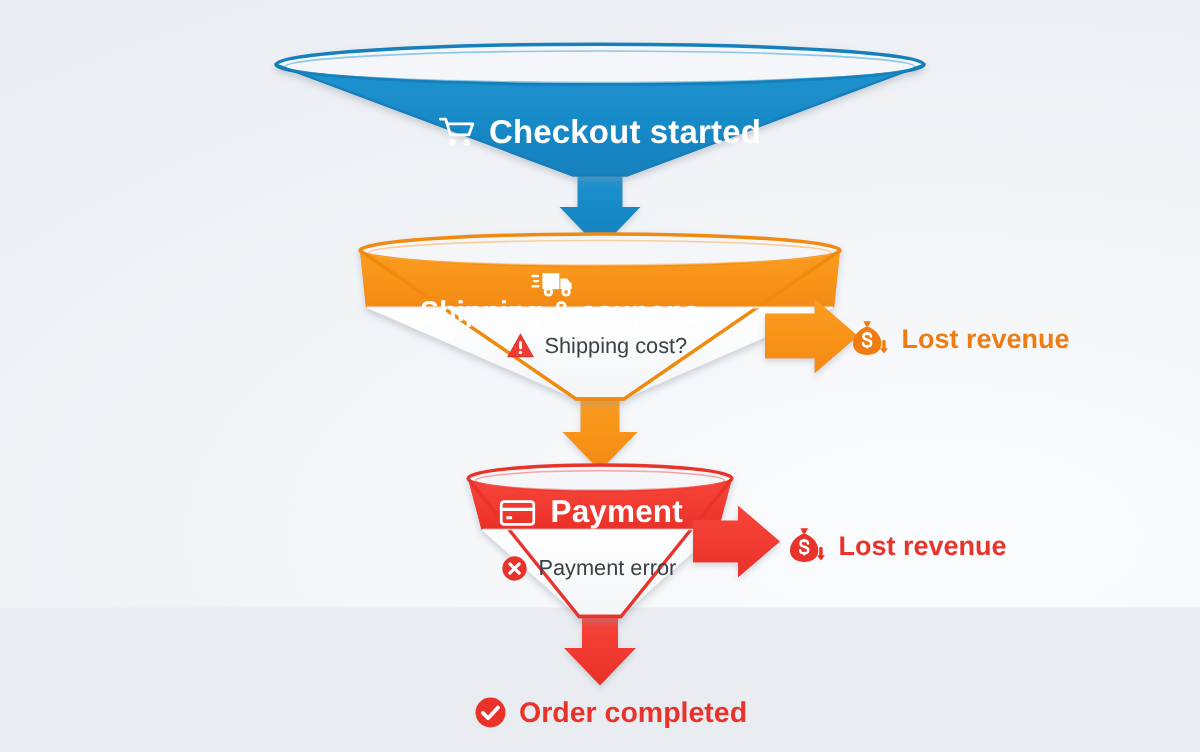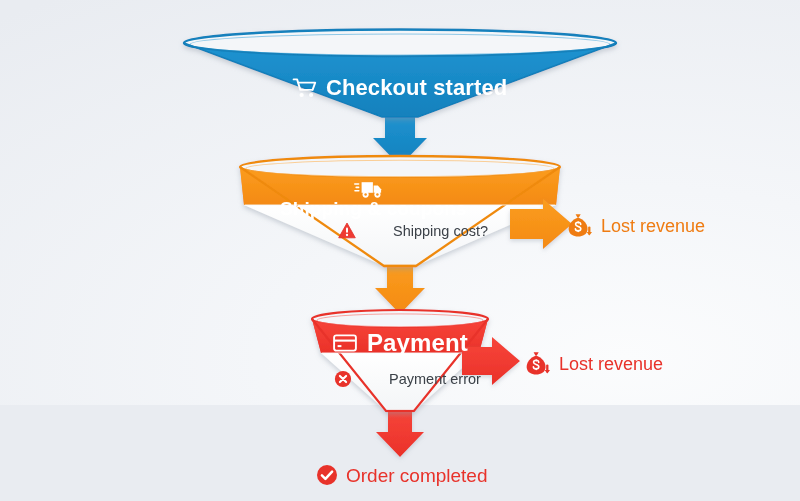--- a/index.html
+++ b/index.html
@@ -21,29 +21,29 @@
     white-space:nowrap;
     line-height:1;
   }
   .lbl .ico { display:inline-flex; align-items:center; justify-content:center; }
   .stage-title {
     font-weight:bold; color:#ffffff;
     letter-spacing:.1px;
   }
   .issue {
     position:absolute; display:flex; align-items:center;
-    font-size:14.5px; color:#3b4148; white-space:nowrap;gap:30px;
+    font-size:14.5px; color:#3b4148; white-space:nowrap;
   }
   .issue .ico { margin-right:7px; }
   .lost {
-    font-size:18px; font-weight:normal; white-space:nowrap;
+    font-size:18px; font-weight:bold; white-space:nowrap;
   }
   .lost.o { color:#ef7c12; }
   .lost.r { color:#e8322a; }
-  .done { font-size:19px; font-weight:normal; color:#e8322a; }
+  .done { font-size:19px; font-weight:bold; color:#e8322a; }
   .ico svg { display:block; }
 </style>
 </head>
 <body>
 
 <div id="stage">
 
   <svg width="800" height="501" viewBox="0 0 800 501">
     <defs>
       <linearGradient id="gBlue" x1="0" y1="0" x2="0" y2="1">
@@ -169,21 +169,21 @@
       <svg width="18" height="17" viewBox="0 0 18 17">
         <path d="M9 1 L17.3 15.8 H0.7 Z" fill="#ef3b33" stroke="#e0302a" stroke-width=".8"></path>
         <rect x="8" y="5.4" width="2" height="5.4" rx="1" fill="#ffffff"></rect>
         <circle cx="9" cy="13" r="1.15" fill="#ffffff"></circle>
       </svg>
     </span>
     <span>Shipping cost?</span>
   </div>
 
 
-  <div class="lbl stage-title" style="left:333px; top:331px; font-size:24px;text-align:center;">
+  <div class="lbl stage-title" style="left:333px; top:331px; font-size:21px;text-align:center;">
     <span class="ico" style="margin-right:10px;">
       <svg width="24" height="18" viewBox="0 0 24 18" fill="none" stroke="#ffffff" stroke-width="1.9">
         <rect x="1.1" y="1.4" width="21.8" height="15.2" rx="2.1"></rect>
         <path d="M1.1 6.6 H22.9" stroke-width="2.1"></path>
         <path d="M4.6 12.1 H8.4" stroke-width="2"></path>
       </svg>
     </span>
     <span>Payment</span>
   </div>
 

